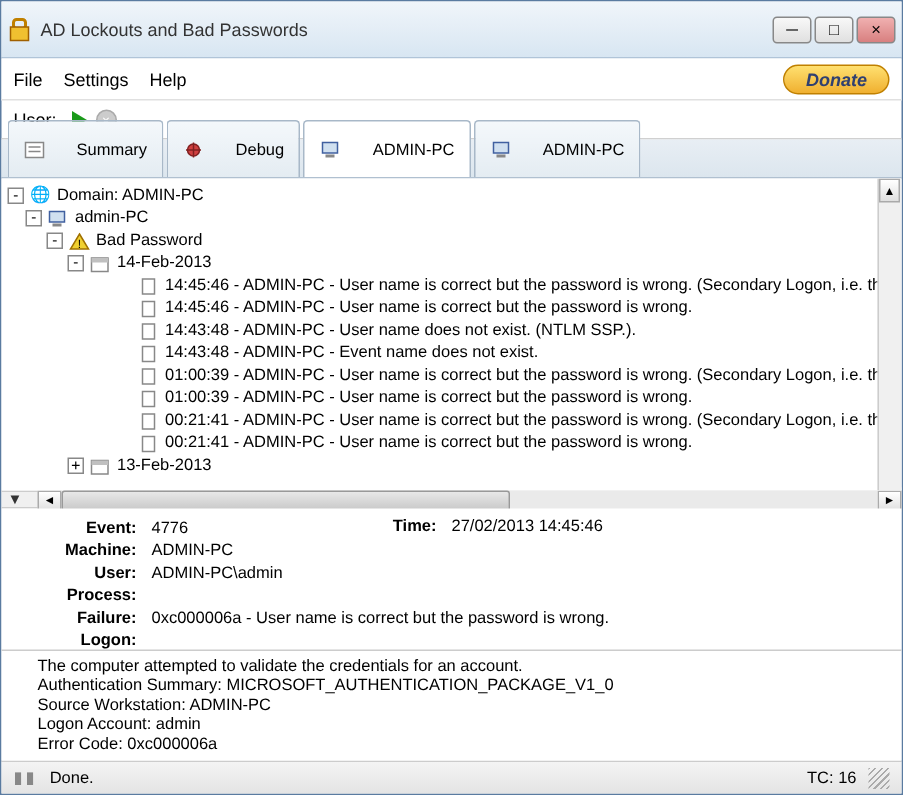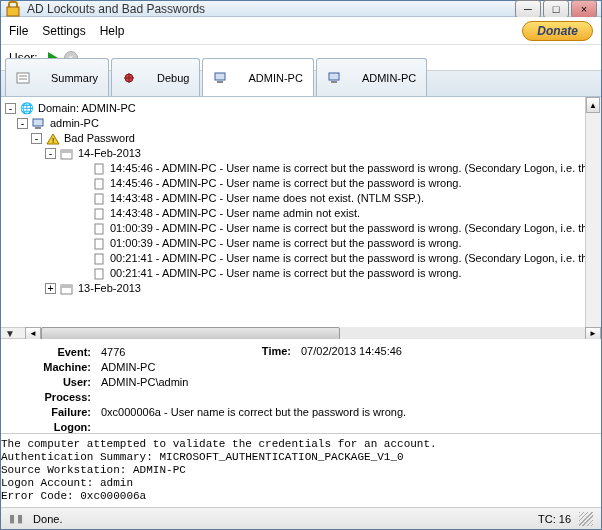--- a/index.html
+++ b/index.html
@@ -1,18 +1,18 @@
 <!DOCTYPE html>
 <html><head>
 <meta charset="utf-8">
 <style>
 * { box-sizing: border-box; margin: 0; padding: 0; }
 body { font-family: "Segoe UI", Tahoma, sans-serif; font-size: 11px; background: #d4e4f0; overflow: hidden; width: 602px; height: 530px; }
 .window { width: 602px; height: 530px; border: 1px solid #5a7ba0; background: #fff; display: flex; flex-direction: column; }
-.titlebar { height: 16px; background: linear-gradient(#f0f5fa, #d8e6f2); display: flex; align-items: center; padding: 0 4px; border-bottom: 1px solid #b0c4d8; }
+.titlebar { height: 38px; background: linear-gradient(#f0f5fa, #d8e6f2); display: flex; align-items: center; padding: 0 4px; border-bottom: 1px solid #b0c4d8; }
 .titlebar .ico { width: 16px; height: 16px; margin-right: 6px; }
 .titlebar .ttl { flex: 1; font-size: 12px; color: #333; }
 .winbtns { display: flex; gap: 2px; }
 .winbtn { width: 26px; height: 18px; background: linear-gradient(#f8f8f8,#e0e0e0); border: 1px solid #888; border-radius: 3px; display: flex; align-items: center; justify-content: center; font-size: 11px; cursor: pointer; }
 .winbtn.close { background: linear-gradient(#f0b0b0,#d88080); }
 .menubar { height: 28px; display: flex; align-items: center; padding: 0 8px; gap: 14px; background: #fff; border-bottom: 1px solid #e0e0e0; }
 .menubar span { font-size: 12px; cursor: pointer; }
 .donate { margin-left: auto; background: linear-gradient(#ffe070,#f0b030); border: 1px solid #c08000; border-radius: 10px; padding: 2px 14px; font-weight: bold; font-style: italic; color: #304070; cursor: pointer; font-size: 12px; }
 .userrow { height: 26px; display: flex; align-items: center; padding: 0 8px; gap: 6px; border-bottom: 1px solid #d0d0d0; }
 .userrow .lbl { font-size: 12px; margin-right: 4px; }
@@ -38,21 +38,21 @@
 .hscroll .thumb { position: absolute; left: 0; width: 55%; height: 100%; background: linear-gradient(#e8e8e8,#c8c8c8); border: 1px solid #999; border-radius: 2px; }
 .vscroll { position: absolute; right: 0; top: 0; bottom: 0; width: 16px; background: #f0f0f0; border-left: 1px solid #ccc; }
 .vscroll .ar { width: 14px; height: 16px; background: linear-gradient(#fff,#e0e0e0); border: 1px solid #aaa; display: flex; align-items: center; justify-content: center; font-size: 8px; cursor: pointer; }
 .splitrow { height: 12px; background: #f0f0f0; border-top: 1px solid #ccc; border-bottom: 1px solid #ccc; display: flex; align-items: center; padding-left: 4px; }
 .splitrow .dn { font-size: 10px; color: #333; }
 .detail { height: 94px; padding: 6px 20px; background: #fff; font-size: 11px; overflow: hidden; position: relative; }
 .drow { display: flex; line-height: 15px; }
 .dlbl { width: 70px; text-align: right; font-weight: bold; margin-right: 10px; }
 .dval { flex: 1; }
 .timecol { position: absolute; left: 250px; top: 6px; display: flex; }
-.rawpane { height: 74px; background: #fff; border-top: 1px solid #ccc; padding: 4px 0; font-family: Liberation Mono, monospace; font-size: 11px; line-height: 13px; overflow: hidden; position: relative; }
+.rawpane { height: 74px; background: #fff; border-top: 1px solid #ccc; padding: 4px 24px; font-family: Liberation Sans, sans-serif; font-size: 11px; line-height: 13px; overflow: hidden; position: relative; }
 .statusbar { height: 22px; background: linear-gradient(#f4f4f4,#e4e4e4); border-top: 1px solid #ccc; display: flex; align-items: center; padding: 0 8px; font-size: 11px; gap: 8px; }
 .statusbar .sp { flex: 1; }
 .grip { width: 14px; height: 14px; background: repeating-linear-gradient(135deg,#aaa,#aaa 1px,transparent 1px,transparent 3px); }
 svg { display: block; }
 </style>
 </head>
 <body>
 
 <div class="window">
 
@@ -185,21 +185,21 @@
             </svg>
           </span>
           <span>14:43:48 - ADMIN-PC - User name does not exist. (NTLM SSP.).</span>
         </div>
       <div class="tn ind4">
           <span class="ico">
             <svg width="12" height="12">
               <rect x="2" y="1" width="8" height="10" fill="#fff" stroke="#888"></rect>
             </svg>
           </span>
-          <span>14:43:48 - ADMIN-PC - User name admin not exist.</span>
+          <span>14:43:48 - ADMIN-PC - Event name does not exist.</span>
         </div>
       <div class="tn ind4">
           <span class="ico">
             <svg width="12" height="12">
               <rect x="2" y="1" width="8" height="10" fill="#fff" stroke="#888"></rect>
             </svg>
           </span>
           <span>01:00:39 - ADMIN-PC - User name is correct but the password is wrong. (Secondary Logon, i.e. the</span>
         </div>
       <div class="tn ind4">
@@ -253,21 +253,21 @@
     </div>
   </div>
 
   <div class="detail">
     <div class="drow">
         <span class="dlbl">Event:</span>
         <span class="dval">4776</span>
       </div>
     <div class="timecol">
         <span class="dlbl" style="width:40px">Time:</span>
-        <span>07/02/2013 14:45:46</span>
+        <span>27/02/2013 14:45:46</span>
       </div>
     <div class="drow">
         <span class="dlbl">Machine:</span>
         <span class="dval">ADMIN-PC</span>
       </div>
     <div class="drow">
         <span class="dlbl">User:</span>
         <span class="dval">ADMIN-PC\admin</span>
       </div>
     <div class="drow">

